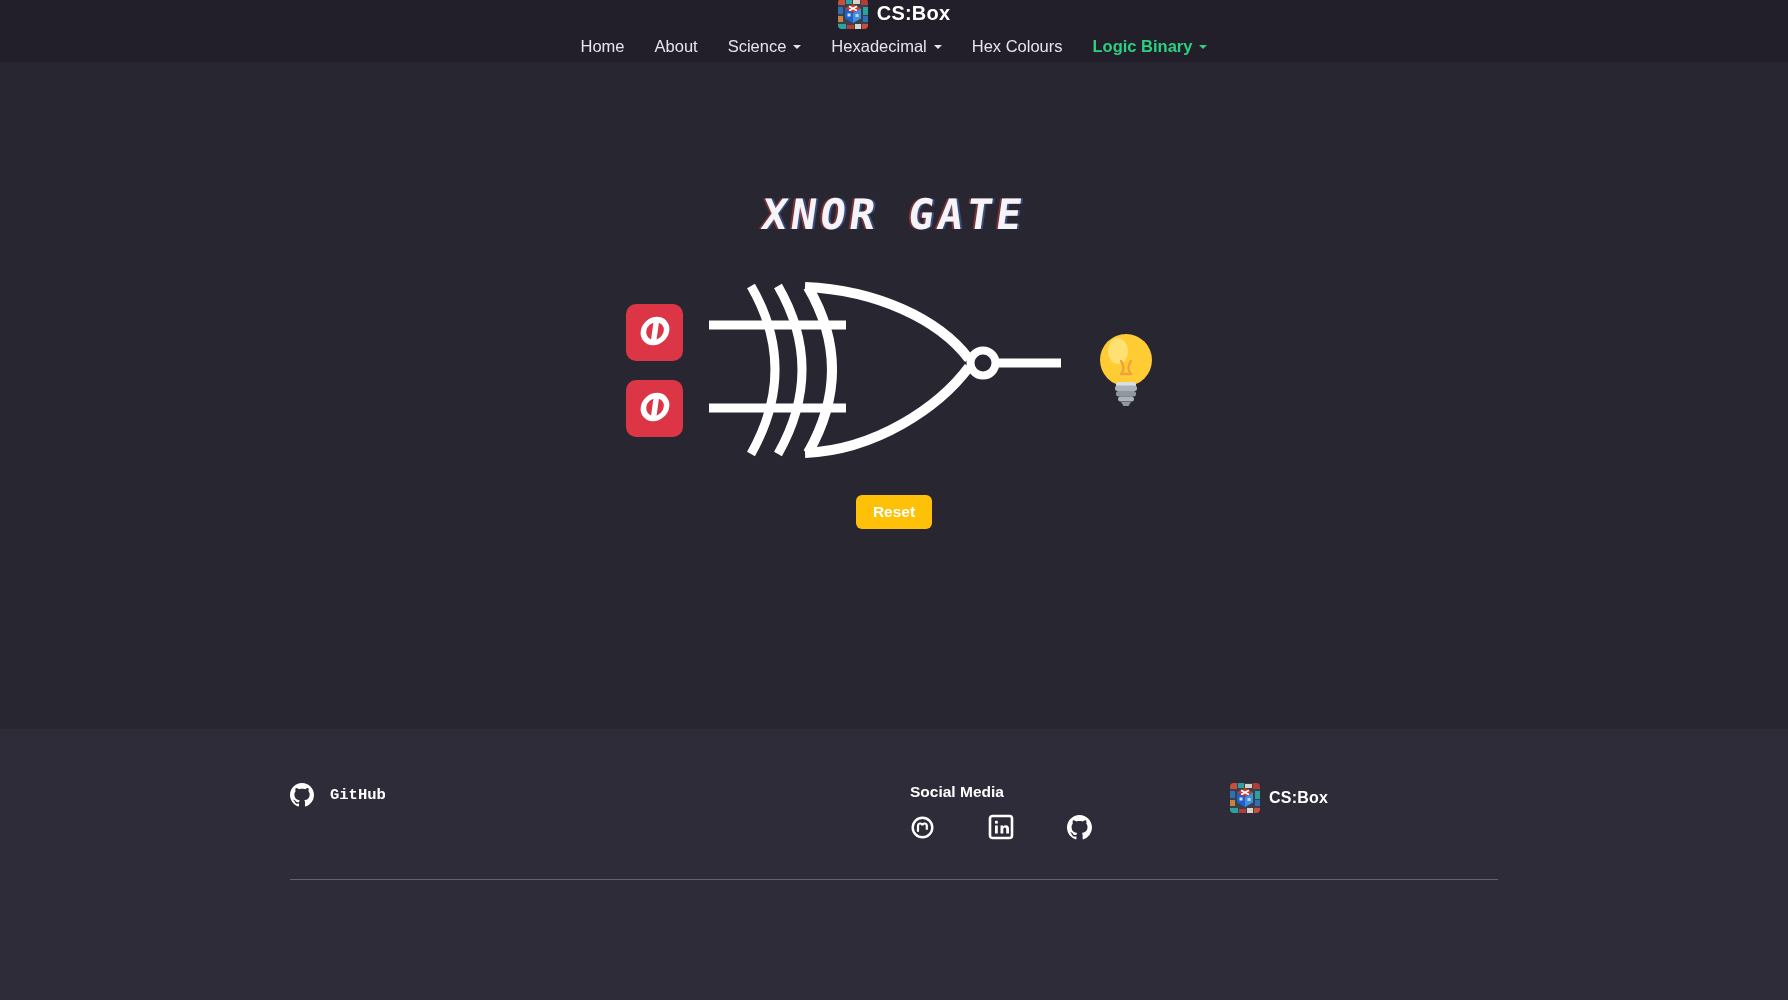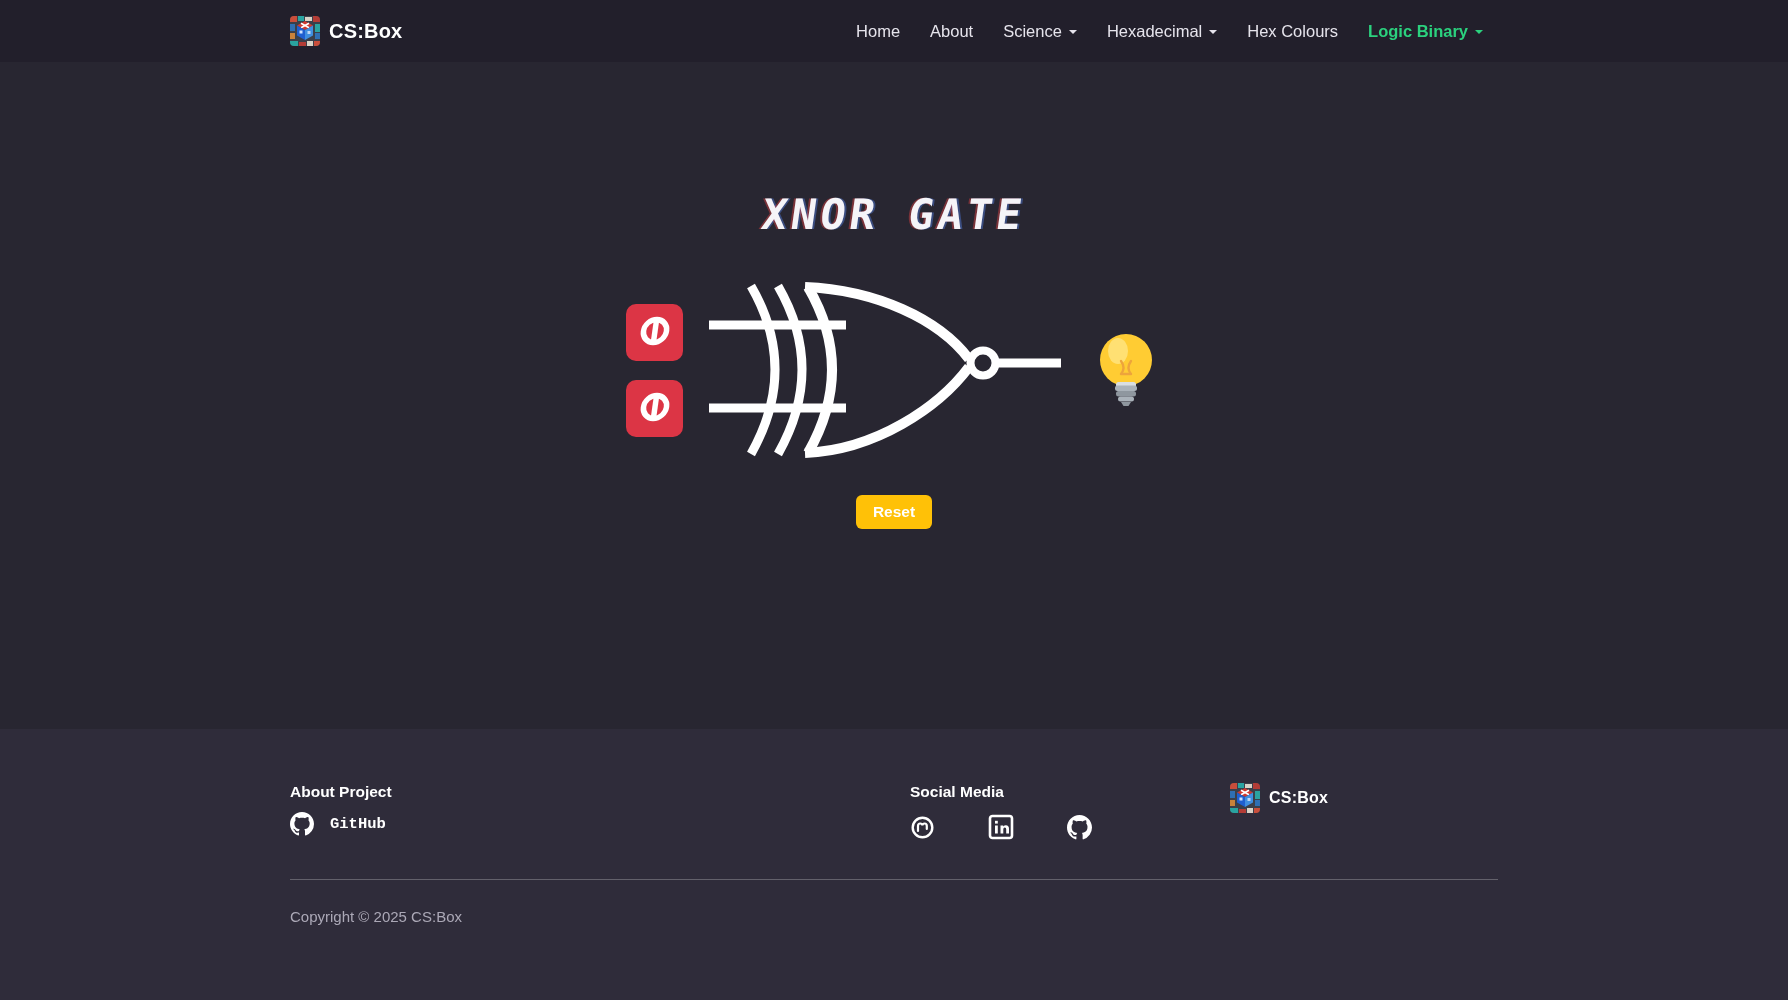--- a/index.html
+++ b/index.html
@@ -3,21 +3,21 @@
 <meta charset="utf-8">
 <style>
   * { margin:0; padding:0; box-sizing:border-box; }
   html,body { background:#282631; }
   body {
     width:1788px; height:1000px;
     font-family:"Liberation Sans", sans-serif;
     color:#f2f1f5;
     overflow:hidden;
   }
-  .container { width:1208px; margin:0 auto; }
+  .container { width:1208px; margin:0 auto;flex-direction:column; }
 
   
   .navbar { height:62px; background:#221f2b; display:flex; align-items:center; }
   .navbar .container { display:flex; align-items:center; justify-content:space-between; }
   .brand { display:flex; align-items:center; gap:9px; cursor:pointer; }
   .brand-logo { width:30px; height:30px; border-radius:4px; overflow:hidden; flex:0 0 auto; }
   .brand-name { font-size:20px; font-weight:bold; color:#ffffff; letter-spacing:.2px; }
   .nav-items { display:flex; align-items:flex-end; }
   .nav-link {
     padding:8px 15px; font-size:16.5px; color:#e6e4ec; text-decoration:none;
@@ -183,21 +183,20 @@
     </span>
   </div>
 
   <button class="reset-btn">Reset</button>
 </main>
 
 <footer class="footer">
   <div class="container">
     <div class="footer-cols">
       <div>
-        <div class="f-heading">About Project</div>
         <a class="gh-link">
           <span style="display:inline-flex;">
             <svg width="24" height="24" viewBox="0 0 16 16" fill="#ffffff">
               <path d="M8 0C3.58 0 0 3.58 0 8c0 3.54 2.29 6.53 5.47 7.59.4.07.55-.17.55-.38 0-.19-.01-.82-.01-1.49-2.01.37-2.53-.49-2.69-.94-.09-.23-.48-.94-.82-1.13-.28-.15-.68-.52-.01-.53.63-.01 1.08.58 1.23.82.72 1.21 1.87.87 2.33.66.07-.52.28-.87.51-1.07-1.78-.2-3.64-.89-3.64-3.95 0-.87.31-1.59.82-2.15-.08-.2-.36-1.02.08-2.12 0 0 .67-.21 2.2.82.64-.18 1.32-.27 2-.27s1.36.09 2 .27c1.53-1.04 2.2-.82 2.2-.82.44 1.1.16 1.92.08 2.12.51.56.82 1.27.82 2.15 0 3.07-1.87 3.75-3.65 3.95.29.25.54.73.54 1.48 0 1.07-.01 1.93-.01 2.2 0 .21.15.46.55.38A8.01 8.01 0 0 0 16 8c0-4.42-3.58-8-8-8z"></path>
             </svg>
           </span>
           <span>GitHub</span>
         </a>
       </div>
 
@@ -254,16 +253,15 @@
             </svg>
           </span>
           <span class="brand-name">CS:Box</span>
         </div>
       </div>
     </div>
 
     <hr class="divider">
 
     <div class="copyright">
-      <div>Copyright © 2025 CS:Box</div>
     </div>
   </div>
 </footer>
 
 </body></html>

